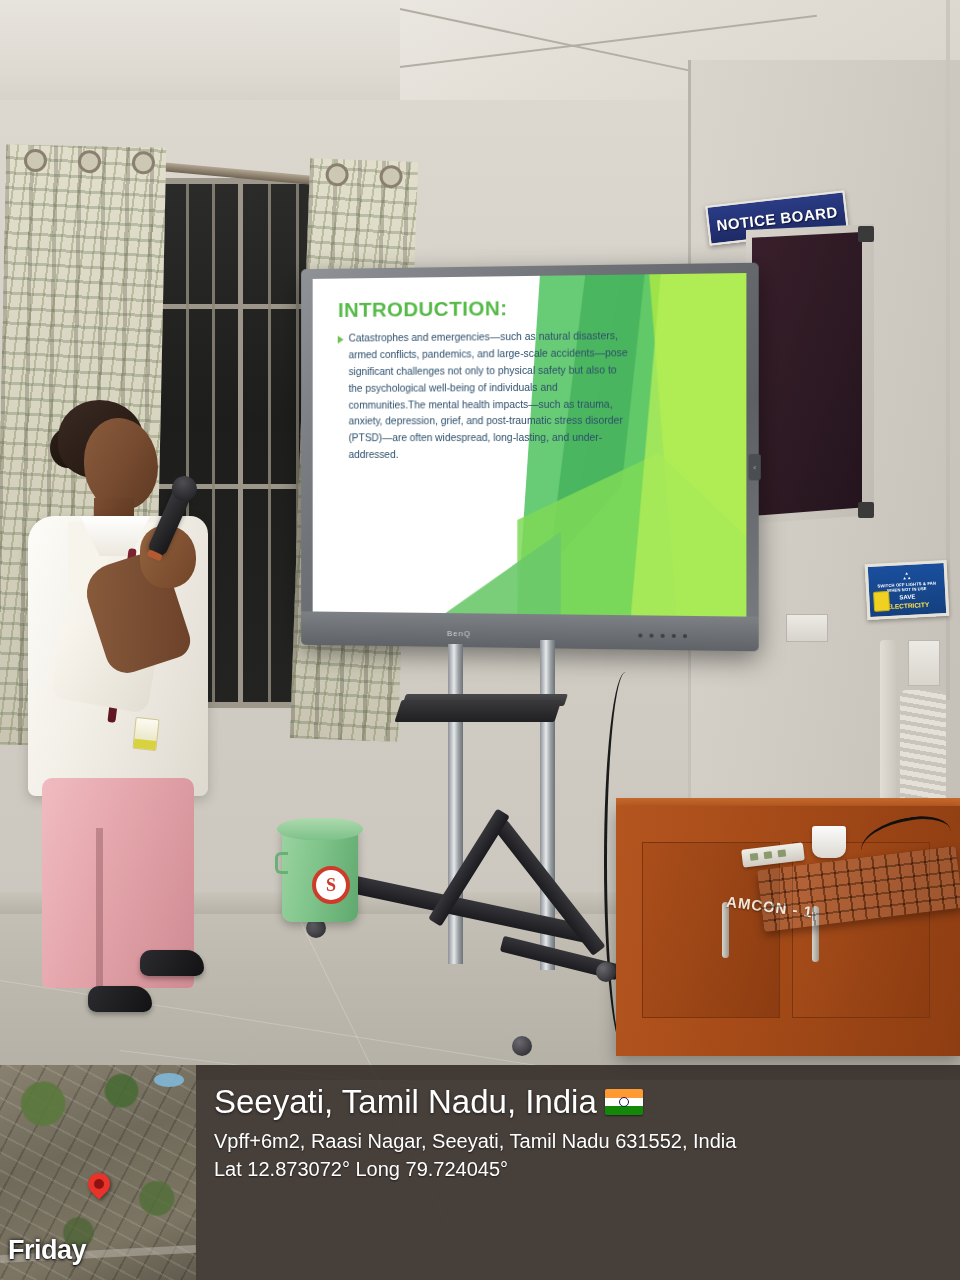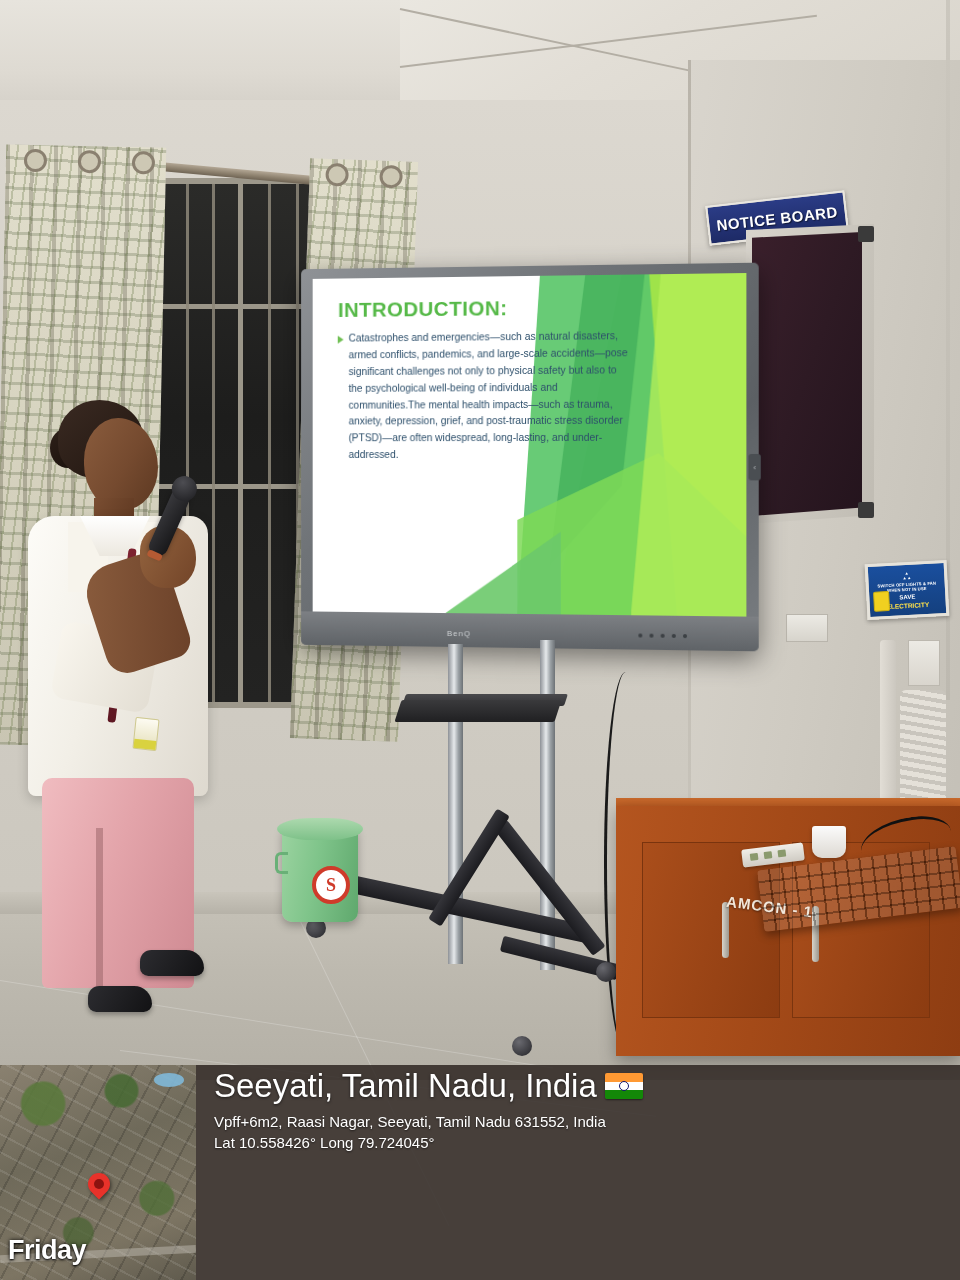--- a/index.html
+++ b/index.html
@@ -242,30 +242,30 @@
     background:#7fb8d8;opacity:.9;}
   .gps-pin{position:absolute;left:88px;top:108px;width:22px;height:22px;border-radius:50% 50% 50% 0;
     background:#e8322a;transform:rotate(-45deg);box-shadow:0 2px 4px rgba(0,0,0,.5);}
   .gps-pin::after{content:"";position:absolute;left:6px;top:6px;width:10px;height:10px;border-radius:50%;
     background:#8c1310;}
   .gps-google{position:absolute;left:8px;bottom:14px;color:#fff;font-size:27px;font-weight:bold;
     letter-spacing:-.5px;font-family:"Liberation Sans",sans-serif;
     text-shadow:0 0 4px rgba(0,0,0,.9),0 1px 2px rgba(0,0,0,.9);}
   .gps-road{position:absolute;left:0;bottom:22px;width:100%;height:8px;background:rgba(200,196,186,.45);transform:rotate(-3deg);}
 
-  .gps-info{flex:1;padding:4px 14px 10px 18px;box-sizing:border-box;color:#fff;}
+  .gps-info{flex:1;padding:20px 14px 10px 18px;box-sizing:border-box;color:#fff;}
   .gps-place{font-size:33px;font-weight:normal;line-height:1.05;margin-bottom:7px;
     text-shadow:0 1px 3px rgba(0,0,0,.6);font-family:"Liberation Sans",sans-serif;
     display:flex;align-items:center;gap:8px;}
   .flag{display:inline-block;width:38px;height:26px;border-radius:2px;flex:none;
     background:linear-gradient(180deg,#ff9933 0 33.3%,#ffffff 33.3% 66.6%,#138808 66.6% 100%);
     box-shadow:0 1px 2px rgba(0,0,0,.5);position:relative;}
   .flag::after{content:"";position:absolute;left:50%;top:50%;transform:translate(-50%,-50%);
     width:8px;height:8px;border-radius:50%;border:1.4px solid #15186e;}
-  .gps-line{font-size:15px;line-height:1.42;text-shadow:0 1px 2px rgba(0,0,0,.6);
+  .gps-line{font-size:20px;line-height:1.42;text-shadow:0 1px 2px rgba(0,0,0,.6);
     font-family:"Liberation Sans",sans-serif;}
 </style>
 </head>
 <body>
 
 <div id="shot">
 
   <div class="ceiling"></div>
   <div class="ceiling-corner"></div>
   <div class="ceiling-line" style="left:400px;top:8px;width:300px;transform:rotate(12deg);"></div>
@@ -437,17 +437,17 @@
       <div class="gps-road"></div>
       <div class="gps-pin"></div>
       <div class="gps-google">Friday</div>
     </div>
     <div class="gps-info">
       <div class="gps-place">
         <span>Seeyati, Tamil Nadu, India</span>
         <span class="flag"></span>
       </div>
       <div class="gps-line">Vpff+6m2, Raasi Nagar, Seeyati, Tamil Nadu 631552, India</div>
-      <div class="gps-line">Lat 10.558426° Long 79.724045°</div>
+      <div class="gps-line">Lat 12.873072° Long 79.724045°</div>
     </div>
   </div>
 
 </div>
 
 </body></html>

